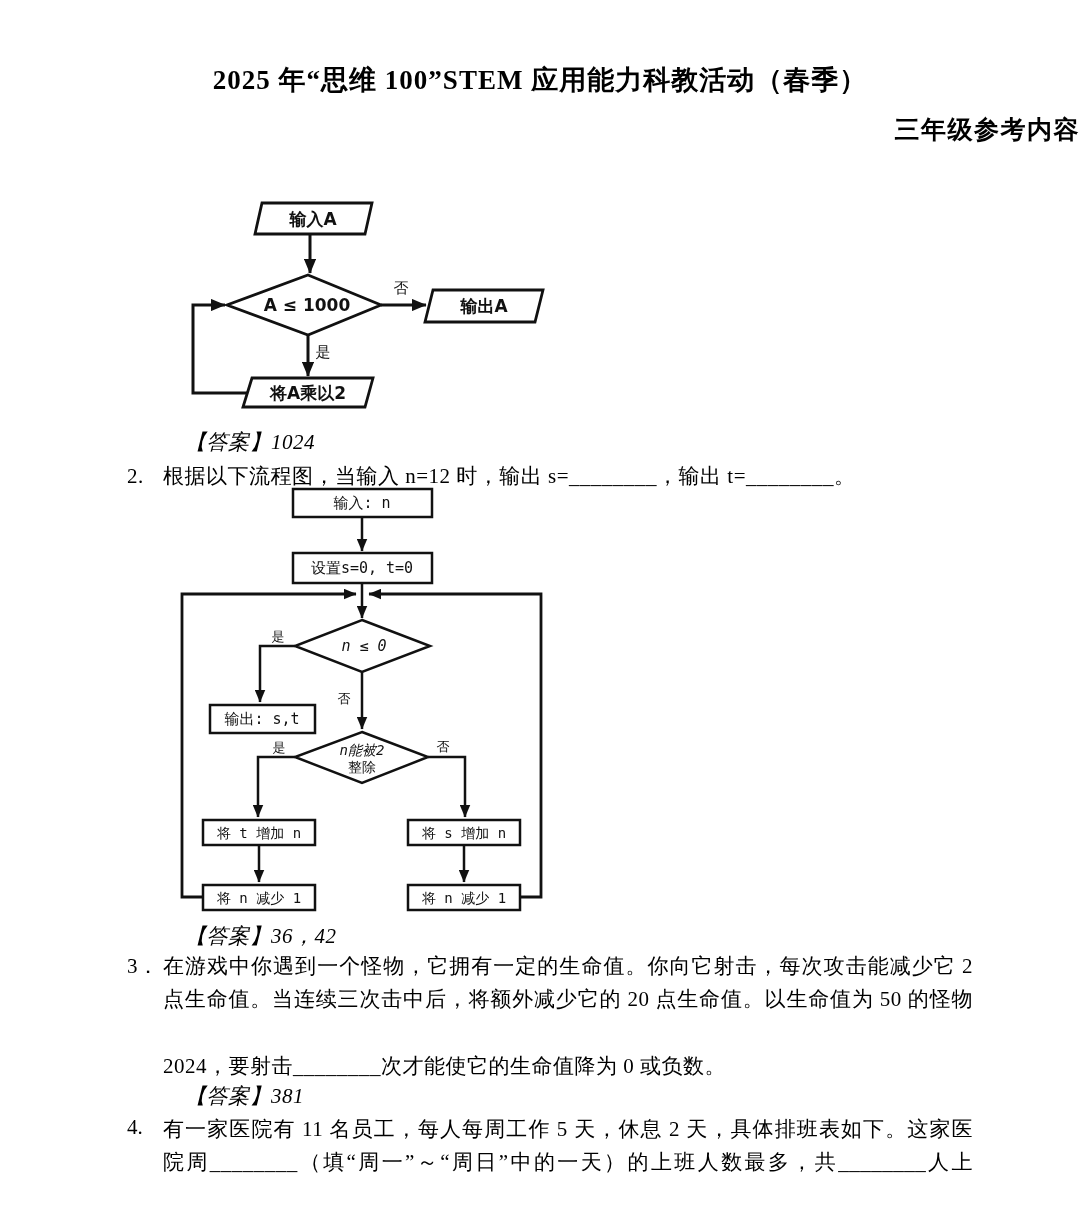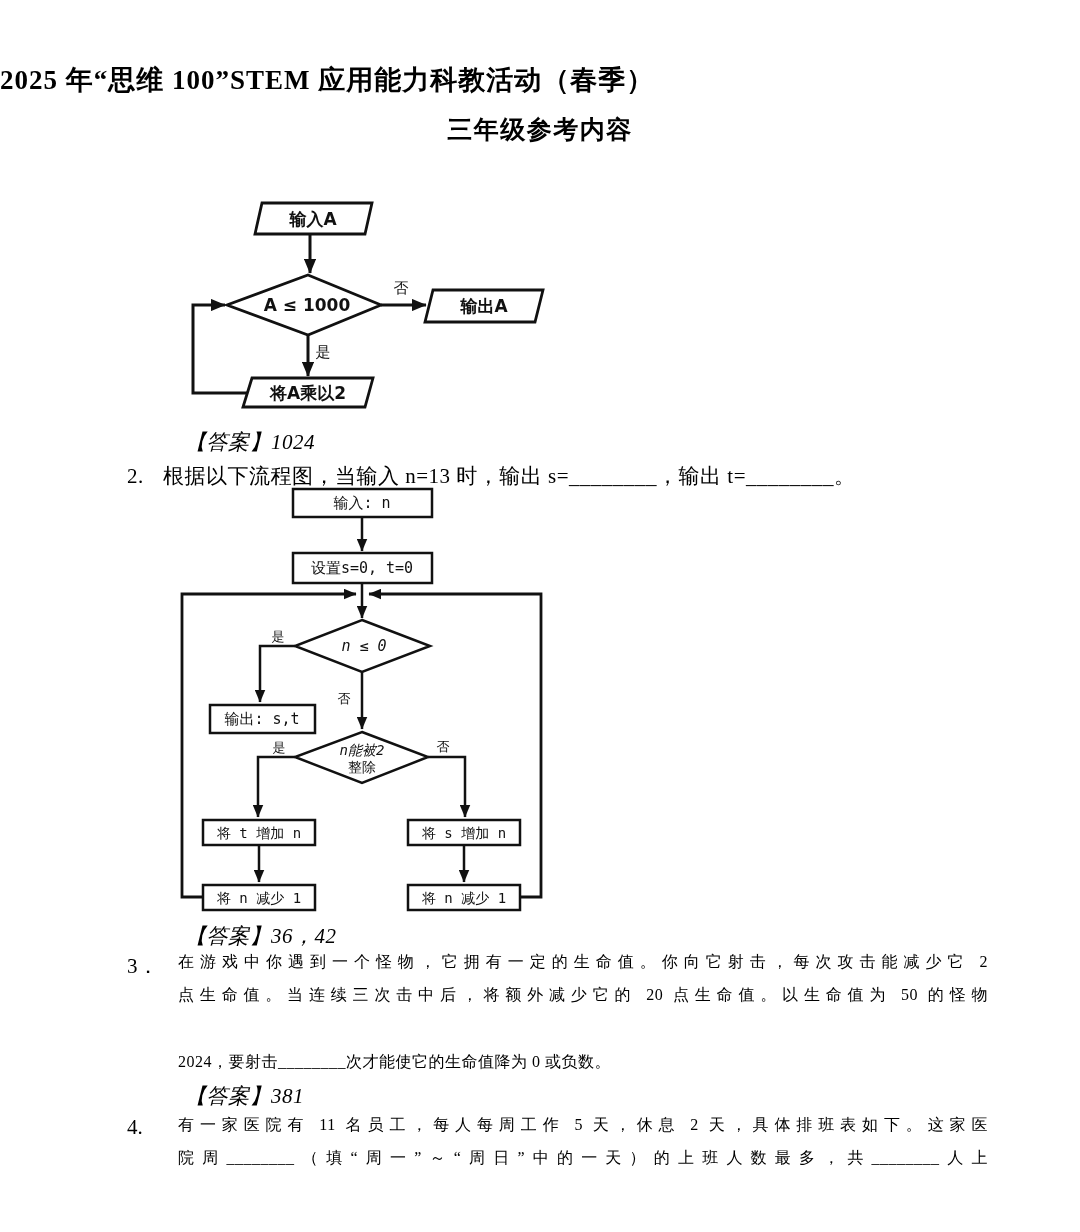--- a/index.html
+++ b/index.html
@@ -1,30 +1,30 @@
 <!DOCTYPE html>
 <html><head>
 <meta charset="utf-8">
 <style>
   html,body{margin:0;padding:0;background:#fff;}
   body{width:1080px;height:1232px;position:relative;overflow:hidden;
        font-family:"Liberation Serif","DejaVu Serif",serif;color:#000;}
   .page{position:absolute;inset:0;background:#ffffff;}
 
-  .title{position:absolute;top:62px;left:0;width:1080px;text-align:left;
+  .title{position:absolute;top:62px;left:0;width:1080px;text-align:center;
          font-weight:bold;font-size:27px;letter-spacing:1px;}
-  .subtitle{position:absolute;top:113px;left:0;width:1080px;text-align:center;
+  .subtitle{position:absolute;top:113px;left:0;width:1080px;text-align:right;
          font-weight:bold;font-size:25px;letter-spacing:1.5px;}
 
   .qline{position:absolute;left:127px;font-size:21px;letter-spacing:0.5px;white-space:nowrap;}
   .qline .qnum{display:inline-block;width:36px;}
   .ansline{position:absolute;left:185px;font-size:21px;letter-spacing:0.5px;white-space:nowrap;font-style:italic;}
 
   .qnum-abs{position:absolute;left:127px;font-size:21px;}
-  .bodyline{position:absolute;left:178px;width:810px;font-size:16px;letter-spacing:0.5px;
+  .bodyline{position:absolute;left:163px;width:810px;font-size:21px;letter-spacing:0.5px;
             white-space:nowrap;}
   .stretch{white-space:normal;text-align:justify;text-align-last:justify;}
 
   svg{position:absolute;}
   .shape{fill:#ffffff;stroke:#111;}
   .ln{stroke:#111;fill:none;}
   .f1t{font-family:"DejaVu Sans","Liberation Sans",sans-serif;font-size:17px;font-weight:600;fill:#111;}
   .f1s{font-family:"DejaVu Sans","Liberation Sans",sans-serif;font-size:15px;fill:#111;}
   .f2t{font-family:"DejaVu Sans Mono","Liberation Mono",monospace;font-size:15px;fill:#111;}
   .f2d{font-family:"DejaVu Sans Mono","Liberation Mono",monospace;font-size:14px;fill:#111;}
@@ -64,21 +64,21 @@
 
     <polygon class="shape" stroke-width="2.8" points="252,378 373,378 365,407 243,407"></polygon>
     <text class="f1t" x="308" y="399" text-anchor="middle">将A乘以2</text>
   </svg>
 
   <div class="ansline" style="top:428px">
     <span>【答案】</span><span>1024</span>
   </div>
 
   <div class="qline" style="top:462px">
-    <span class="qnum">2.</span><span>根据以下流程图，当输入 n=13 时，输出 s=________，输出 t=________。</span>
+    <span class="qnum">2.</span><span>根据以下流程图，当输入 n=12 时，输出 s=________，输出 t=________。</span>
   </div>
 
   <svg viewBox="176 484 376 436" style="left:176px;top:484px;width:376px;height:436px">
     <defs>
       <marker id="ah2" viewBox="0 0 12 10" refX="11.5" refY="5" markerWidth="13" markerHeight="11" orient="auto" markerUnits="userSpaceOnUse">
         <path d="M0,0 L12,5 L0,10 Z" fill="#111"></path>
       </marker>
     </defs>
 
     <polyline class="ln" stroke-width="2.8" points="204,897 182,897 182,594 356,594" marker-end="url(#ah2)"></polyline>

